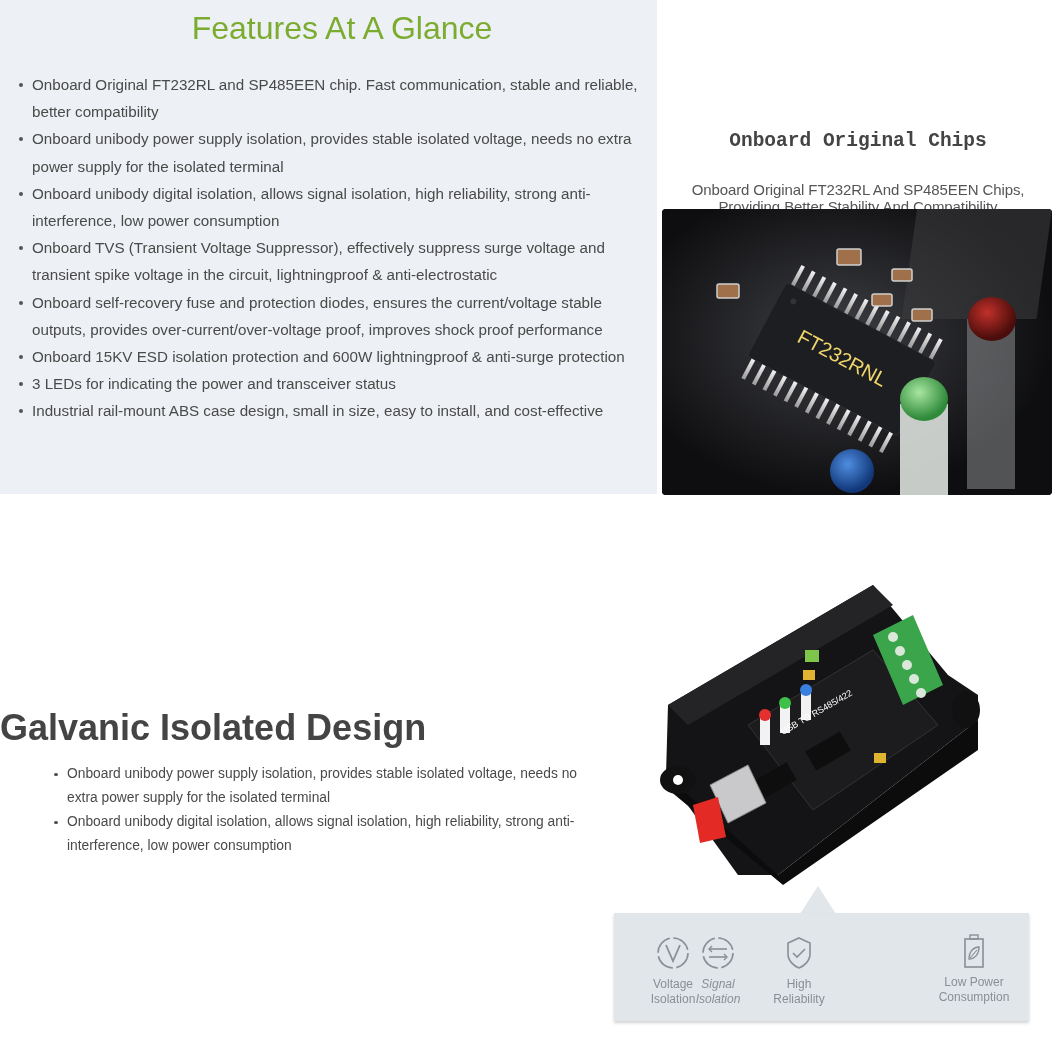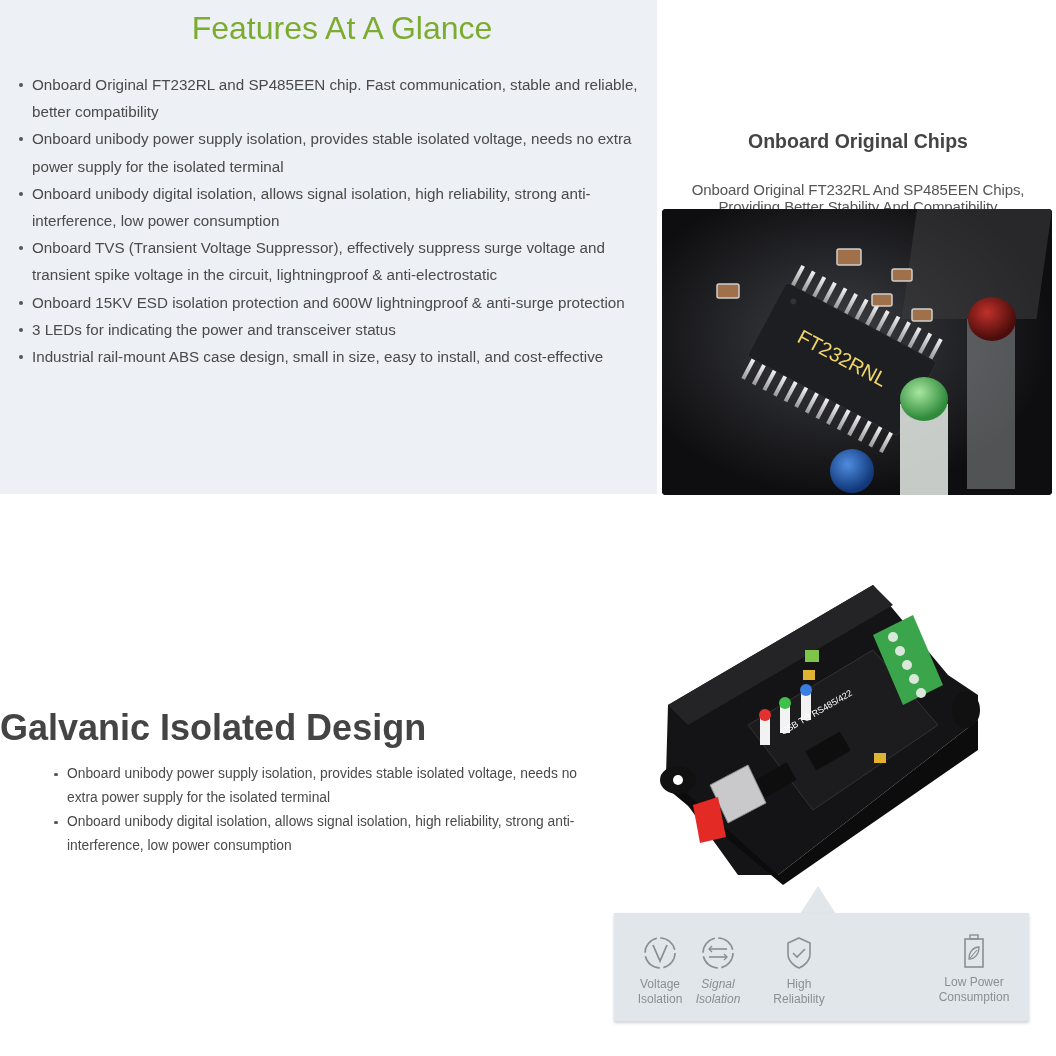--- a/index.html
+++ b/index.html
@@ -5,21 +5,21 @@
   * { box-sizing: border-box; margin: 0; padding: 0; }
   html, body { width: 1056px; height: 1056px; background: #ffffff; overflow: hidden; }
   body { position: relative; font-family: "Liberation Sans", sans-serif; color: #444; }
 
   .feat-panel { position: absolute; left: 0; top: 0; width: 657px; height: 494px; background: #edf0f4; }
   .feat-title { position: absolute; left: 0; top: 10px; width: 657px; text-align: center; font-size: 32px; color: #7bac2f; font-weight: normal; padding-left: 27px; }
   .feat-list { position: absolute; left: 14px; top: 71px; width: 625px; list-style: none; }
   .feat-list li { position: relative; padding-left: 18px; font-size: 15.2px; line-height: 27.2px; color: #4a4a4a; }
   .feat-list li::before { content: ""; position: absolute; left: 5px; top: 12px; width: 4px; height: 4px; border-radius: 50%; background: #555; }
 
-  .chips-title { position: absolute; left: 660px; top: 130px; width: 396px; text-align: center; font-size: 19.5px; color: #444; }
+  .chips-title { position: absolute; left: 660px; top: 130px; width: 396px; text-align: center; font-size: 19.5px; color: #444; font-family: Liberation Mono, monospace; }
   .chips-sub { position: absolute; left: 660px; top: 181px; width: 396px; text-align: center; font-size: 15px; color: #555; letter-spacing: -0.1px; }
 
   .chip-photo { position: absolute; left: 662px; top: 209px; width: 390px; height: 286px; border-radius: 4px; overflow: hidden;
     background: radial-gradient(ellipse at 48% 45%, #3b3c40 0%, #1c1d20 45%, #0b0b0d 100%); }
   .chip-photo svg { width: 100%; height: 100%; display: block; }
 
   .gal-title { position: absolute; left: 0; top: 707px; width: 662px; text-align: left; font-size: 36px; color: #444; }
   .gal-list { position: absolute; left: 49px; top: 762px; width: 560px; list-style: none; }
   .gal-list li { position: relative; padding-left: 18px; font-size: 13.8px; line-height: 24px; color: #4a4a4a; }
   .gal-list li::before { content: ""; position: absolute; left: 5px; top: 10.5px; width: 3.6px; height: 3.6px; border-radius: 50%; background: #555; }
@@ -36,20 +36,21 @@
 </head>
 <body>
 
 <section class="feat-panel">
   <h2 class="feat-title">Features At A Glance</h2>
   <ul class="feat-list">
     <li>Onboard Original FT232RL and SP485EEN chip. Fast communication, stable and reliable, better compatibility</li>
     <li>Onboard unibody power supply isolation, provides stable isolated voltage, needs no extra power supply for the isolated terminal</li>
     <li>Onboard unibody digital isolation, allows signal isolation, high reliability, strong anti-interference, low power consumption</li>
     <li>Onboard TVS (Transient Voltage Suppressor), effectively suppress surge voltage and transient spike voltage in the circuit, lightningproof &amp; anti-electrostatic</li>
+    <li>Onboard self-recovery fuse and protection diodes, ensures the current/voltage stable outputs, provides over-current/over-voltage proof, improves shock proof performance</li>
     <li>Onboard 15KV ESD isolation protection and 600W lightningproof &amp; anti-surge protection</li>
     <li>3 LEDs for indicating the power and transceiver status</li>
     <li>Industrial rail-mount ABS case design, small in size, easy to install, and cost-effective</li>
   </ul>
 </section>
 
 <h3 class="chips-title">Onboard Original Chips</h3>
 <p class="chips-sub">Onboard Original FT232RL And SP485EEN Chips, Providing Better Stability And Compatibility</p>
 
 <div class="chip-photo">
@@ -179,21 +180,21 @@
 
       <polygon points="45,230 70,222 78,262 52,268" fill="#e42a24"></polygon>
       <text x="135" y="160" font-size="9" fill="#fff" transform="rotate(-30 135 160)" font-family="Liberation Sans, sans-serif">USB TO RS485/422</text>
     </g>
   </svg>
 </div>
 
 <div class="icon-card-pointer"></div>
 <div class="icon-card">
   <div class="icon-items">
-    <div class="icon-item" style="left:20px;width:52px;">
+    <div class="icon-item" style="left:33px;width:52px;">
       <svg width="36" height="36" viewBox="0 0 36 36">
         <circle cx="18" cy="18" r="15" fill="none" stroke="#8a8f95" stroke-width="1.6" stroke-dasharray="20 3.5"></circle>
         <polyline points="11,10 18,26 25,10" fill="none" stroke="#8a8f95" stroke-width="1.8"></polyline>
       </svg>
       <div>Voltage</div>
       <div>Isolation</div>
     </div>
     <div class="icon-item" style="left:78px;width:52px;font-style:italic;">
       <svg width="36" height="36" viewBox="0 0 36 36">
         <circle cx="18" cy="18" r="15" fill="none" stroke="#8a8f95" stroke-width="1.6" stroke-dasharray="20 3.5"></circle>

